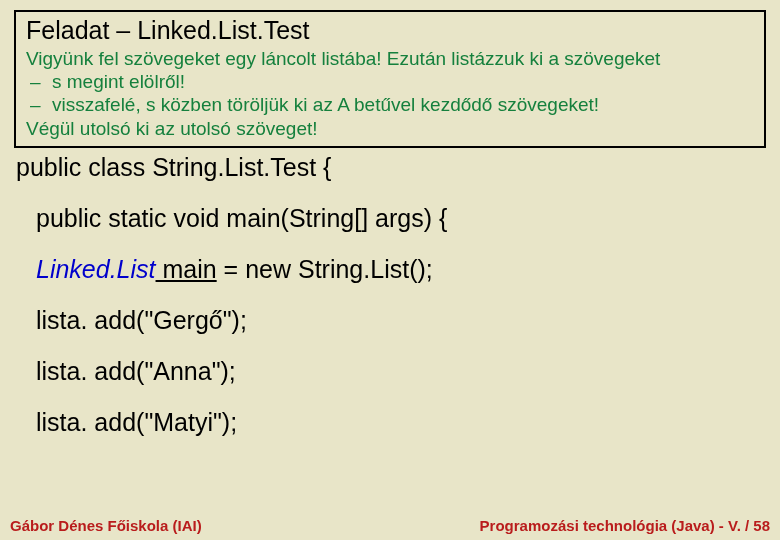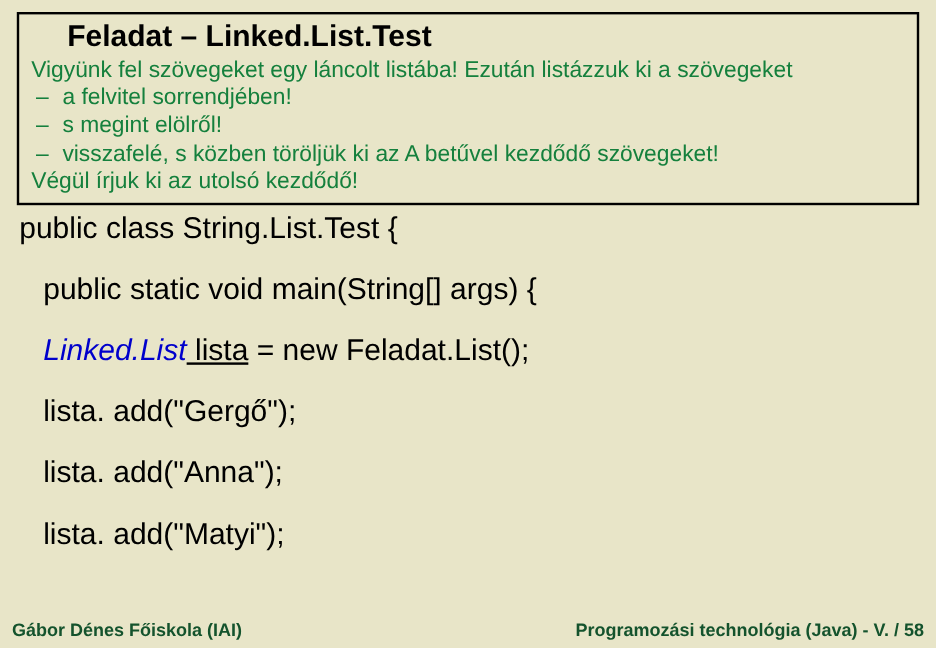--- a/index.html
+++ b/index.html
@@ -13,25 +13,24 @@
   }
   .slide {
     padding: 10px 14px 0 14px;
   }
   .task-box {
     border: 2px solid #000;
     padding: 4px 10px 6px 10px;
     margin-bottom: 2px;
   }
   .task-title {
-    font-weight: bold;
+    font-weight: normal;
     font-size: 25px;
     color: #000;
     margin-bottom: 2px;
-    margin-left: 30px;
   }
   .task-body {
     font-size: 19px;
     color: #15803d;
     line-height: 1.22;
   }
   .task-intro {
     text-align: justify;
   }
   .task-list {
@@ -61,45 +60,44 @@
   .footer {
     position: absolute;
     bottom: 6px;
     left: 0;
     width: 100%;
     display: flex;
     justify-content: space-between;
     padding: 0 10px;
     font-size: 15px;
     font-weight: bold;
-    color: #14532d;
+    color: #b91c1c;
   }
 </style>
 </head>
 <body>
 
 <div class="slide">
 
   <div class="task-box">
     <div class="task-title">Feladat – Linked.List.Test</div>
     <div class="task-body">
       <div class="task-intro">Vigyünk fel szövegeket egy láncolt listába! Ezután listázzuk ki a szövegeket</div>
       <ul class="task-list">
-        <li>a felvitel sorrendjében!</li>
         <li>s megint elölről!</li>
         <li>visszafelé, s közben töröljük ki az A betűvel kezdődő szövegeket!</li>
       </ul>
-      <div>Végül írjuk ki az utolsó kezdődő!</div>
+      <div>Végül utolsó ki az utolsó szöveget!</div>
     </div>
   </div>
 
   <div class="code-block">
     <div class="code-line">public class String.List.Test {</div>
     <div class="code-line indent1">public static void main(String[] args) {</div>
-    <div class="code-line indent1"><span class="code-blue">Linked.List</span><span class="underline"> lista</span><span> = new Feladat.List();</span></div>
+    <div class="code-line indent1"><span class="code-blue">Linked.List</span><span class="underline"> main</span><span> = new String.List();</span></div>
     <div class="code-line indent1">lista. add("Gergő");</div>
     <div class="code-line indent1">lista. add("Anna");</div>
     <div class="code-line indent1">lista. add("Matyi");</div>
   </div>
 
 </div>
 
 <div class="footer">
   <span>Gábor Dénes Főiskola (IAI)</span>
   <span>Programozási technológia (Java)  -  V. / 58</span>

